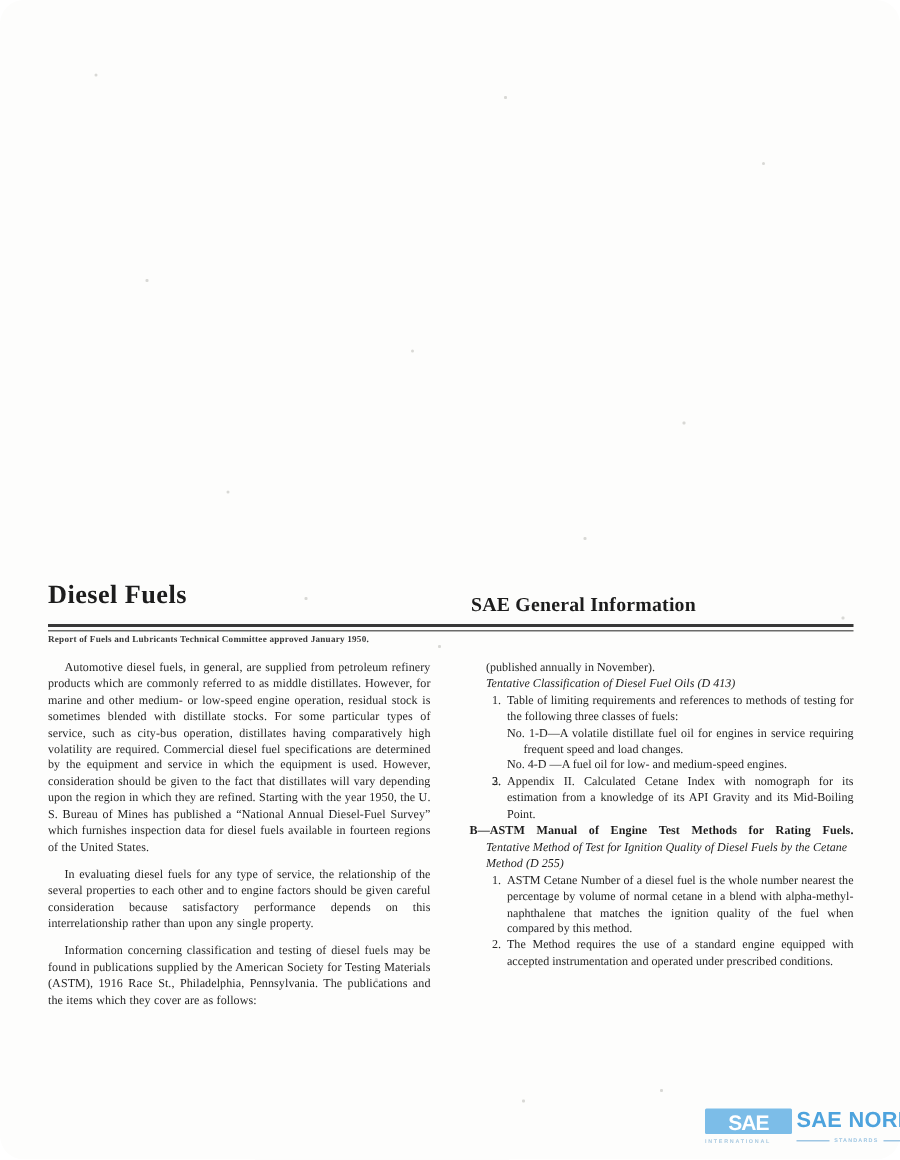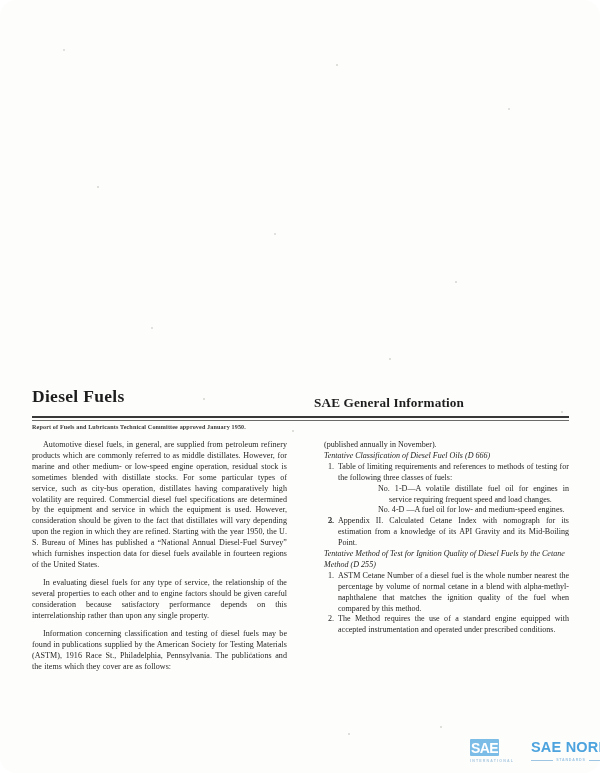--- a/index.html
+++ b/index.html
@@ -158,39 +158,38 @@
     position: absolute;
     left: 9px;
     top: 0;
     width: 12px;
     text-align: right;
   }
   .subline {
     display: block;
     padding-left: 11px;
     text-indent: -11px;
-    margin-left: 40px;
   }
 
   
   #sae-logo {
     position: absolute;
     left: 470px;
     top: 739px;
     width: 122px;
     height: 30px;
     display: flex;
     align-items: flex-start;
   }
   .logo-left {
     width: 43px;
     position: relative;
   }
   .logo-badge {
-    width: 29px;
+    width: 58px;
     height: 17px;
     background: #7cbde8;
     display: flex;
     align-items: center;
     justify-content: center;
     border-radius: 1px;
   }
   .logo-badge-text {
     color: #ffffff;
     font-family: "Liberation Sans", sans-serif;
@@ -278,39 +277,40 @@
       <div class="col col-left">
         <p class="body">Automotive diesel fuels, in general, are supplied from petroleum refinery products which are commonly referred to as middle distillates. However, for marine and other medium- or low-speed engine operation, residual stock is sometimes blended with distillate stocks. For some particular types of service, such as city-bus operation, distillates having comparatively high volatility are required. Commercial diesel fuel specifications are determined by the equipment and service in which the equipment is used. However, consideration should be given to the fact that distillates will vary depending upon the region in which they are refined. Starting with the year 1950, the U. S. Bureau of Mines has published a “National Annual Diesel-Fuel Survey” which furnishes inspection data for diesel fuels available in fourteen regions of the United States.</p>
         <p class="body">In evaluating diesel fuels for any type of service, the relationship of the several properties to each other and to engine factors should be given careful consideration because satisfactory performance depends on this interrelationship rather than upon any single property.</p>
         <p class="body">Information concerning classification and testing of diesel fuels may be found in publications supplied by the American Society for Testing Materials (ASTM), 1916 Race St., Philadelphia, Pennsylvania. The publications and the items which they cover are as follows:</p>
       </div>
 
       <div class="col col-right">
 
         <div>
           <p class="sec-sub">(published annually in November).</p>
-          <p class="sec-ital">Tentative Classification of Diesel Fuel Oils (D 666)</p>
+          <p class="sec-ital">Tentative Classification of Diesel Fuel Oils (D 413)</p>
           <ol class="items">
             <li>
               <span class="num">1.</span>
               <span>Table of limiting requirements and references to methods of testing for the following three classes of fuels:</span>
               <span class="subline">No. 1-D—A volatile distillate fuel oil for engines in service requiring frequent speed and load changes.</span>
               <span class="subline">No. 4-D —A fuel oil for low- and medium-speed engines.</span>
             </li>
             <li>
               <span class="num">2.</span>
             </li>
             <li>
               <span class="num">3.</span>
               <span>Appendix II. Calculated Cetane Index with nomograph for its estimation from a knowledge of its API Gravity and its Mid-Boiling Point.</span>
             </li>
           </ol>
         </div>
 
         <div>
+          <p class="sec-head">B—ASTM Manual of Engine Test Methods for Rating Fuels.</p>
           <p class="sec-ital">Tentative Method of Test for Ignition Quality of Diesel Fuels by the Cetane Method (D 255)</p>
           <ol class="items">
             <li>
               <span class="num">1.</span>
               <span>ASTM Cetane Number of a diesel fuel is the whole number nearest the percentage by volume of normal cetane in a blend with alpha-methyl-naphthalene that matches the ignition quality of the fuel when compared by this method.</span>
             </li>
             <li>
               <span class="num">2.</span>
               <span>The Method requires the use of a standard engine equipped with accepted instrumentation and operated under prescribed conditions.</span>
             </li>

